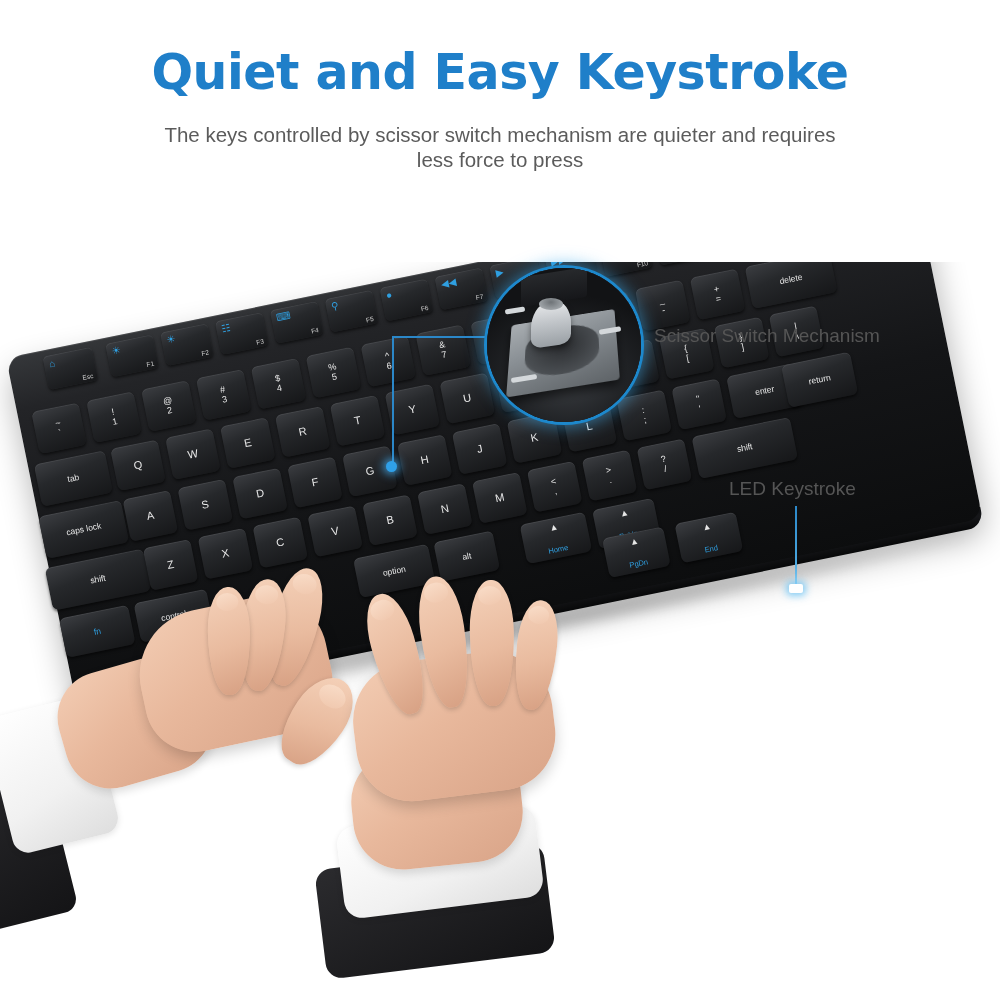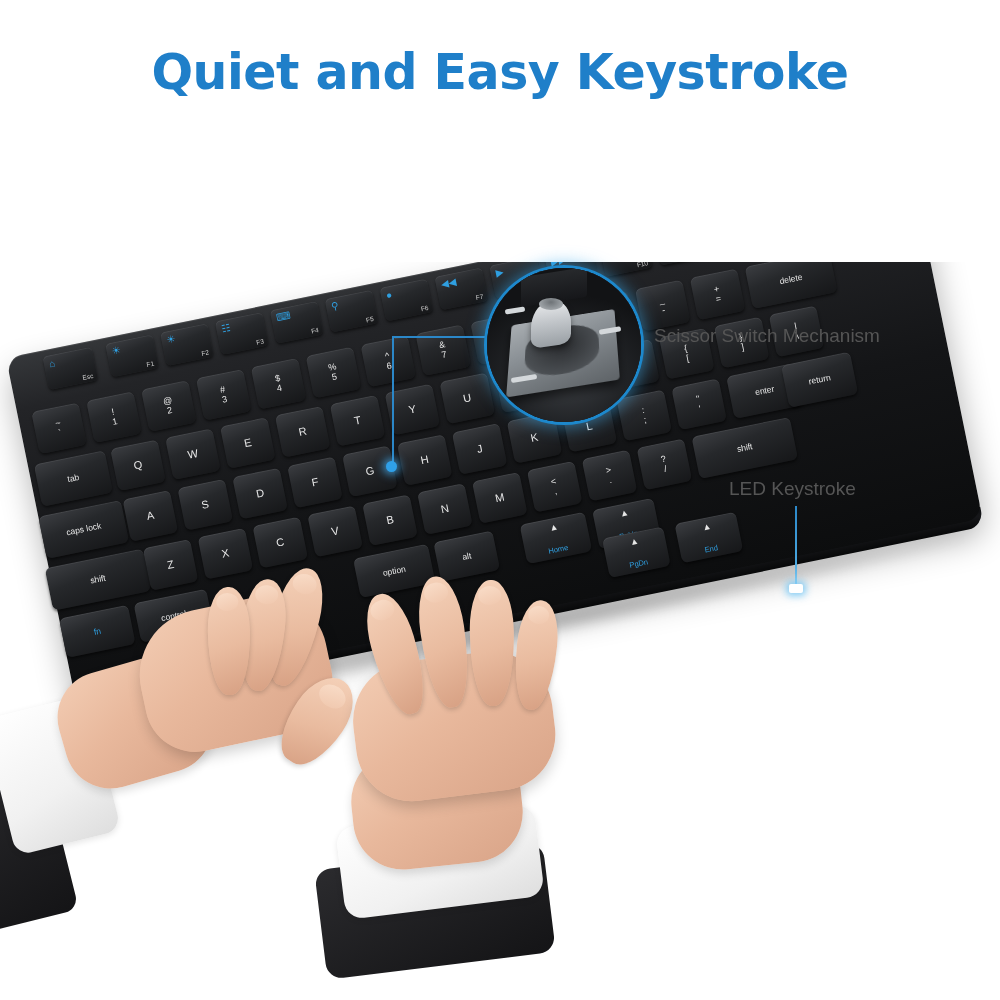--- a/index.html
+++ b/index.html
@@ -425,20 +425,24 @@
       </div>
       <div class="finger" style="position:absolute;left:186px;top:2px;width:40px;height:110px;transform:rotate(6deg);">
         <div class="nail" style="left:8px;top:6px;width:21px;height:18px;"></div>
       </div>
     </div>
   </div>
 
   <div id="topmask"></div>
 
   <div class="title">Quiet and Easy Keystroke</div>
+  <div class="subtitle">
+    <span>The keys controlled by scissor switch mechanism are quieter</span>
+    <span>and requires less force to press</span>
+  </div>
 
   <div class="leader" id="leader-sc-h"></div>
   <div class="leader" id="leader-sc-v"></div>
   <div id="leader-sc-dot"></div>
 
   <div class="leader" id="leader-led"></div>
   <div id="leader-led-dot"></div>
 
   <div id="magnifier">
     <div class="mbg"></div>

